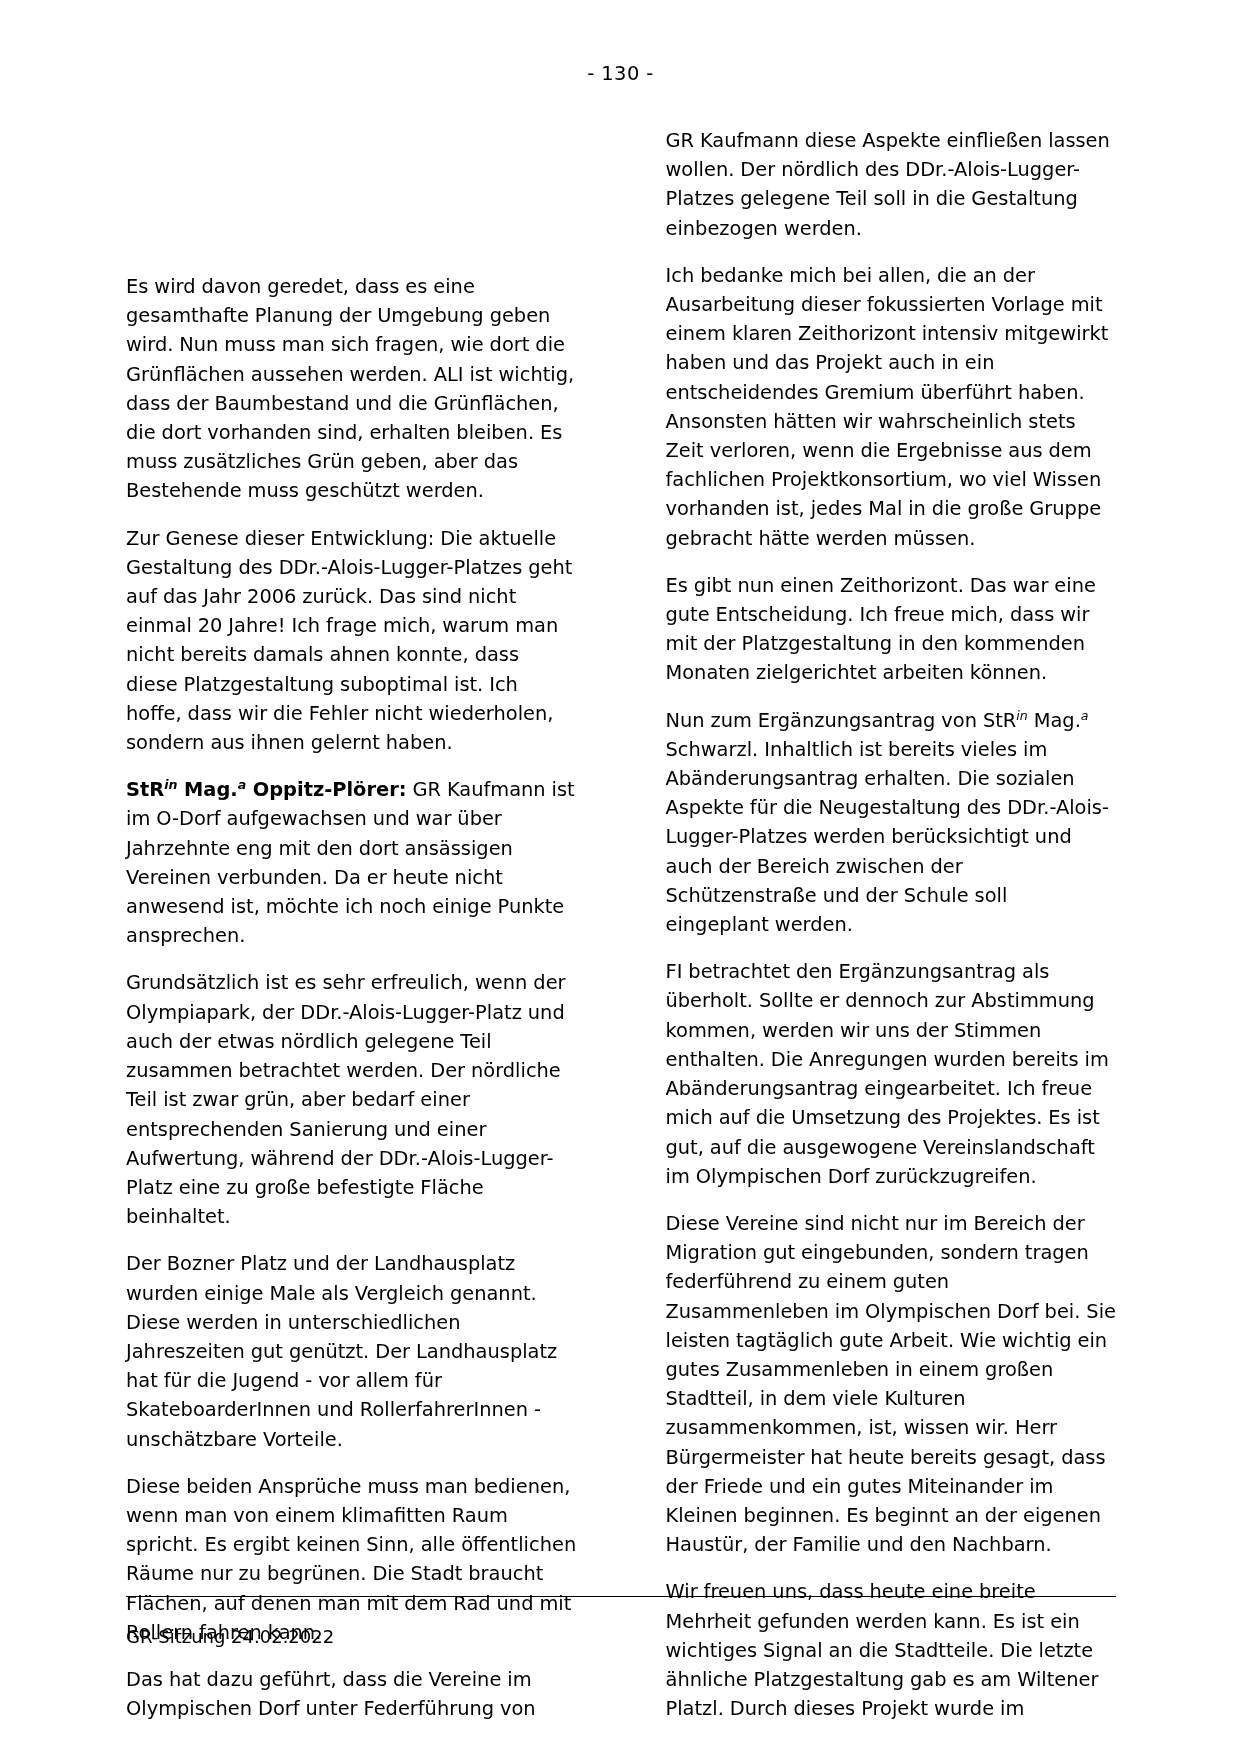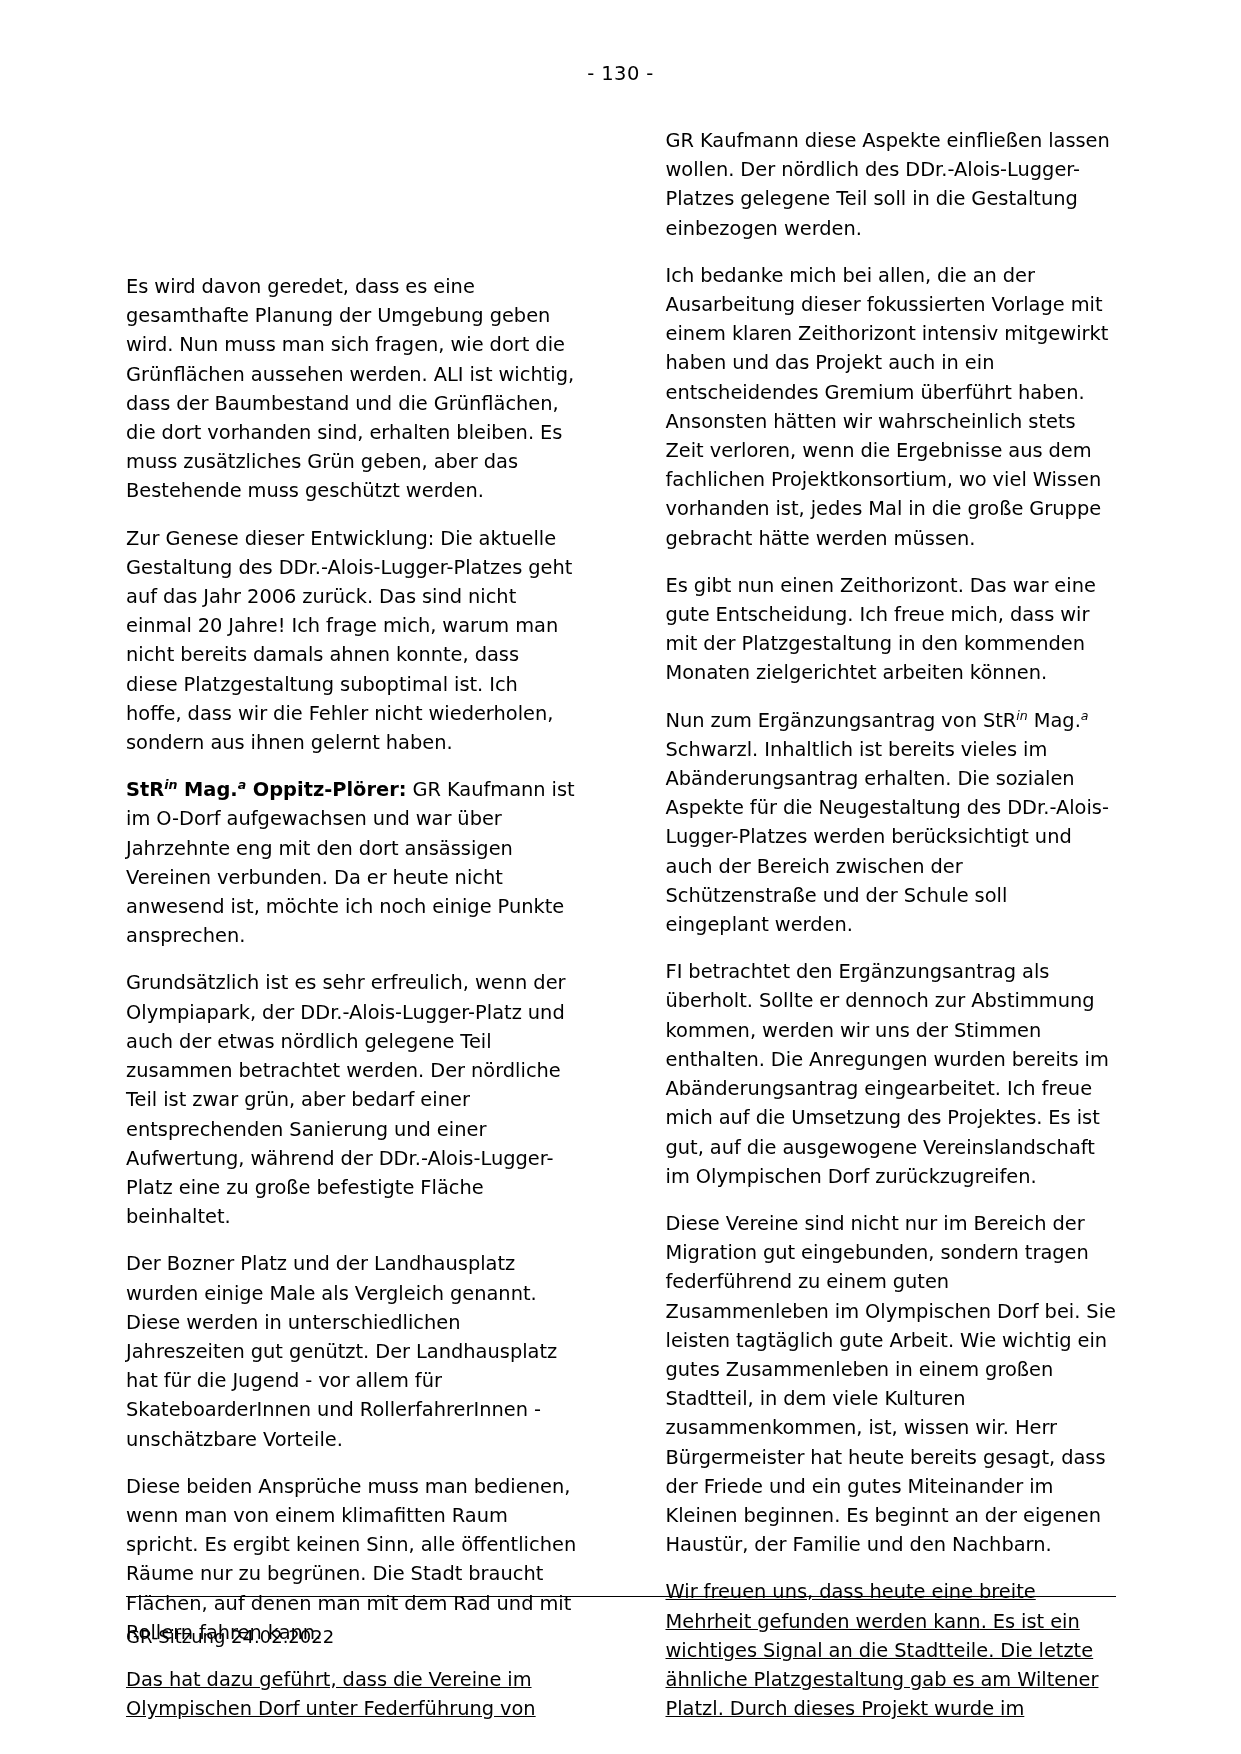--- a/index.html
+++ b/index.html
@@ -46,21 +46,20 @@
   }
   p.para {
     margin: 0 0 18px 0;
     font-size: 19.4px;
     line-height: 29.2px;
     text-align: left;
     word-spacing: -0.2px;
   }
   p.para:last-child {
     margin-bottom: 0;
-    text-decoration: underline;
   }
   .speaker {
     font-weight: bold;
   }
   sup {
     font-size: 0.65em;
     vertical-align: super;
     line-height: 0;
     font-style: italic;
   }

